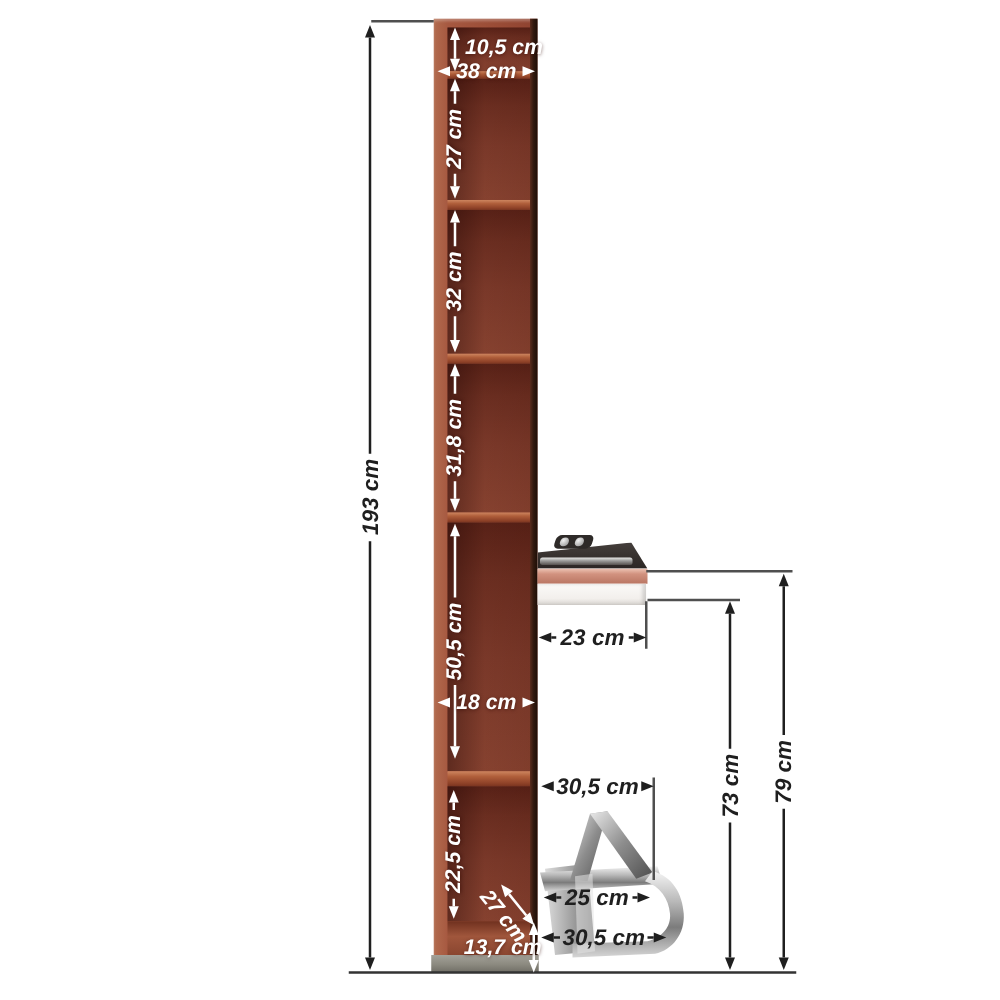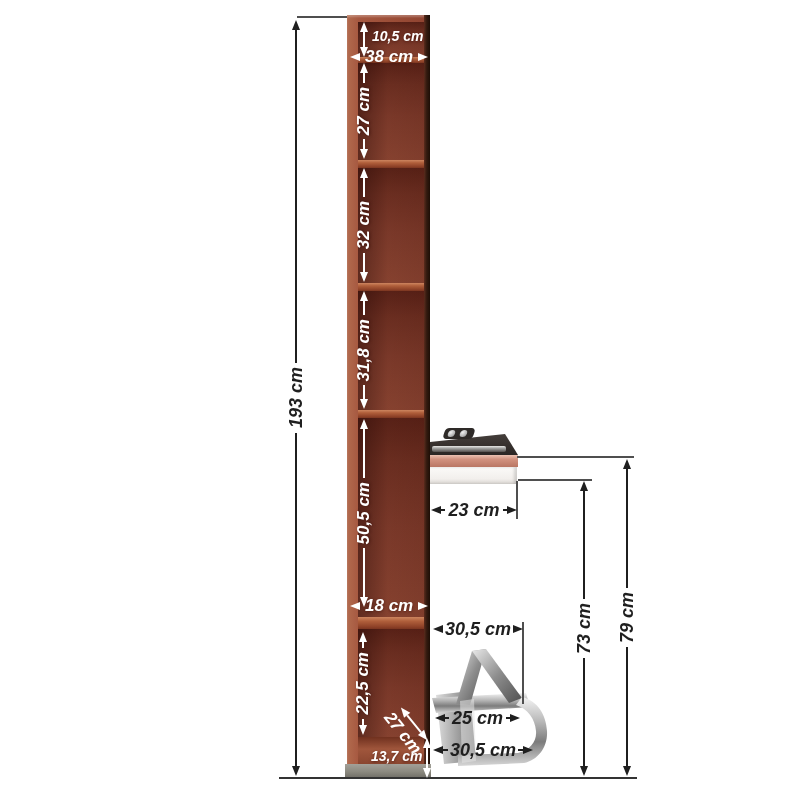--- a/index.html
+++ b/index.html
@@ -52,21 +52,21 @@
   .ah{width:0;height:0;flex:0 0 auto;}
   .ah.up{border-left:4px solid transparent;border-right:4px solid transparent;border-bottom:10px solid currentColor;}
   .ah.down{border-left:4px solid transparent;border-right:4px solid transparent;border-top:10px solid currentColor;}
   .ah.left{border-top:4px solid transparent;border-bottom:4px solid transparent;border-right:10px solid currentColor;}
   .ah.right{border-top:4px solid transparent;border-bottom:4px solid transparent;border-left:10px solid currentColor;}
   .dimtext{font-style:italic;font-weight:bold;font-size:17px;white-space:nowrap;flex:0 0 auto;}
   .black .dimtext{font-size:18px;}
   .white .dimtext{text-shadow:0 1px 3px rgba(50,10,0,.55);}
   .hlabel{padding:0 5px;}
   .vlabel{writing-mode:vertical-rl;transform:rotate(180deg);padding:4px 0;}
-  .sidelabel{position:absolute;font-style:italic;font-weight:bold;font-size:14px;color:#fff;
+  .sidelabel{position:absolute;font-style:italic;font-weight:bold;font-size:17px;color:#fff;
         text-shadow:0 1px 3px rgba(50,10,0,.55);white-space:nowrap;}
   .xline{position:absolute;background:#4f4f4f;}
   .diag{position:absolute;left:404px;top:705px;width:42px;transform:rotate(51deg);
         transform-origin:left top;display:flex;flex-direction:column;align-items:center;color:#fff;}
   .diag .arrowrow{display:flex;flex-direction:row;align-items:center;width:100%;}
   .diag .arrowrow .seg{height:2px;background:currentColor;flex:1;}
   .diag .dimtext{margin-top:1px;}
 </style>
 </head>
 <body>
@@ -176,21 +176,21 @@
   </div>
 
   <div class="dim vdim white" style="left:353px;top:419px;height:188px;width:22px;">
     <span class="ah up"></span>
       <span class="seg"></span>
     <span class="dimtext vlabel">50,5 cm</span>
     <span class="seg"></span>
       <span class="ah down"></span>
   </div>
 
-  <div class="dim hdim white" style="left:350px;top:596px;width:77px;height:20px;align-items:center;">
+  <div class="dim hdim white" style="left:350px;top:552px;width:77px;height:20px;align-items:center;">
     <span class="ah left"></span>
       <span class="seg"></span>
     <span class="dimtext hlabel">18 cm</span>
     <span class="seg"></span>
       <span class="ah right"></span>
   </div>
 
   <div class="dim vdim white" style="left:352px;top:632px;height:103px;width:22px;">
     <span class="ah up"></span>
       <span class="seg"></span>

